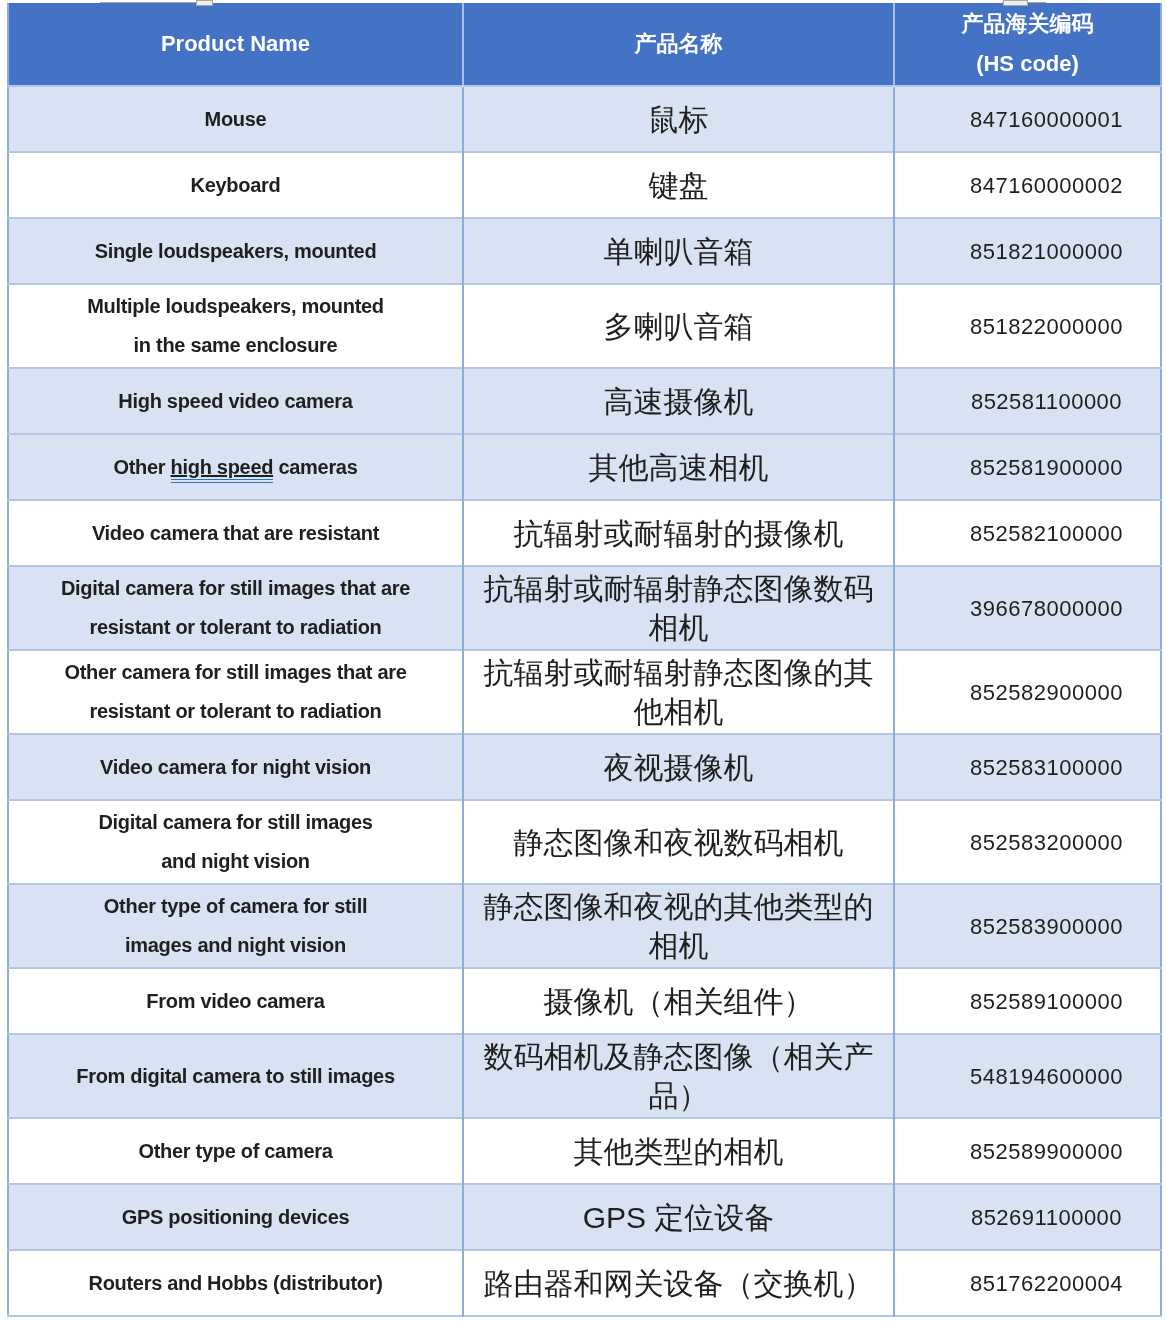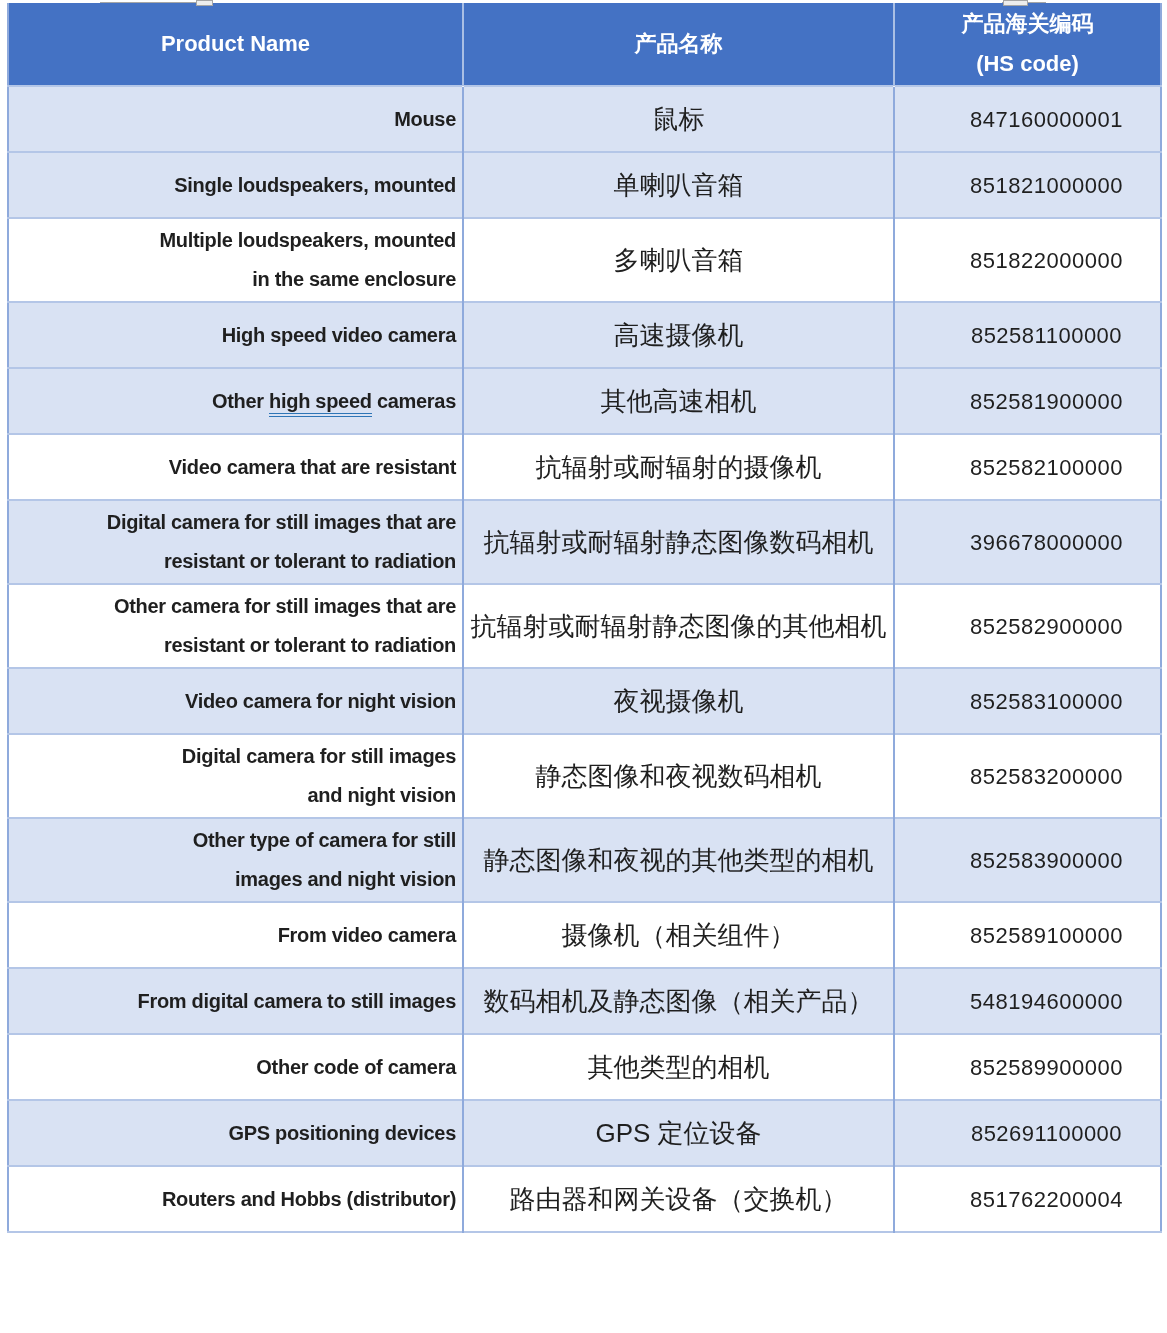--- a/index.html
+++ b/index.html
@@ -77,28 +77,28 @@
     background: var(--plain-bg, #ffffff);
   }
   tbody td + td { border-left: 2px solid var(--border-v, #8FAADC); }
   tbody tr.banded td { background: var(--band-bg, #D9E2F3); }
 
   td.en {
     font-weight: bold;
     font-size: 20px;
     letter-spacing: -0.3px;
     white-space: pre-line;
-    text-align: right;
-  }
-  td.zh   { font-size: 26px; }
+  }
+  td.zh   { font-size: 30px; }
   td.code { font-size: 22px; letter-spacing: 0.5px; padding-left: 44px; }
 
   .grammar-underline {
     border-bottom: 4px double var(--underline-blue, #2E75B6);
     padding-bottom: 1px;
+    text-decoration: underline;
   }
 </style>
 </head>
 <body>
 
 <div class="page">
 
   <div class="artifact-line left"></div>
   <div class="artifact-box left"></div>
   <div class="artifact-line right"></div>
@@ -119,20 +119,25 @@
           <div class="h-line">(HS code)</div>
         </th>
       </tr>
     </thead>
     <tbody id="table-body">
         <tr class="banded">
           <td class="en">Mouse</td>
           <td class="zh">鼠标</td>
           <td class="code">847160000001</td>
         </tr>
+        <tr>
+          <td class="en">Keyboard</td>
+          <td class="zh">键盘</td>
+          <td class="code">847160000002</td>
+        </tr>
         <tr class="banded">
           <td class="en">Single loudspeakers, mounted</td>
           <td class="zh">单喇叭音箱</td>
           <td class="code">851821000000</td>
         </tr>
         <tr>
           <td class="en">Multiple loudspeakers, mounted
 in the same enclosure</td>
           <td class="zh">多喇叭音箱</td>
           <td class="code">851822000000</td>
@@ -185,21 +190,21 @@
           <td class="en">From video camera</td>
           <td class="zh">摄像机（相关组件）</td>
           <td class="code">852589100000</td>
         </tr>
         <tr class="banded">
           <td class="en">From digital camera to still images</td>
           <td class="zh">数码相机及静态图像（相关产品）</td>
           <td class="code">548194600000</td>
         </tr>
         <tr>
-          <td class="en">Other code of camera</td>
+          <td class="en">Other type of camera</td>
           <td class="zh">其他类型的相机</td>
           <td class="code">852589900000</td>
         </tr>
         <tr class="banded">
           <td class="en">GPS positioning devices</td>
           <td class="zh">GPS 定位设备</td>
           <td class="code">852691100000</td>
         </tr>
         <tr>
           <td class="en">Routers and Hobbs (distributor)</td>

